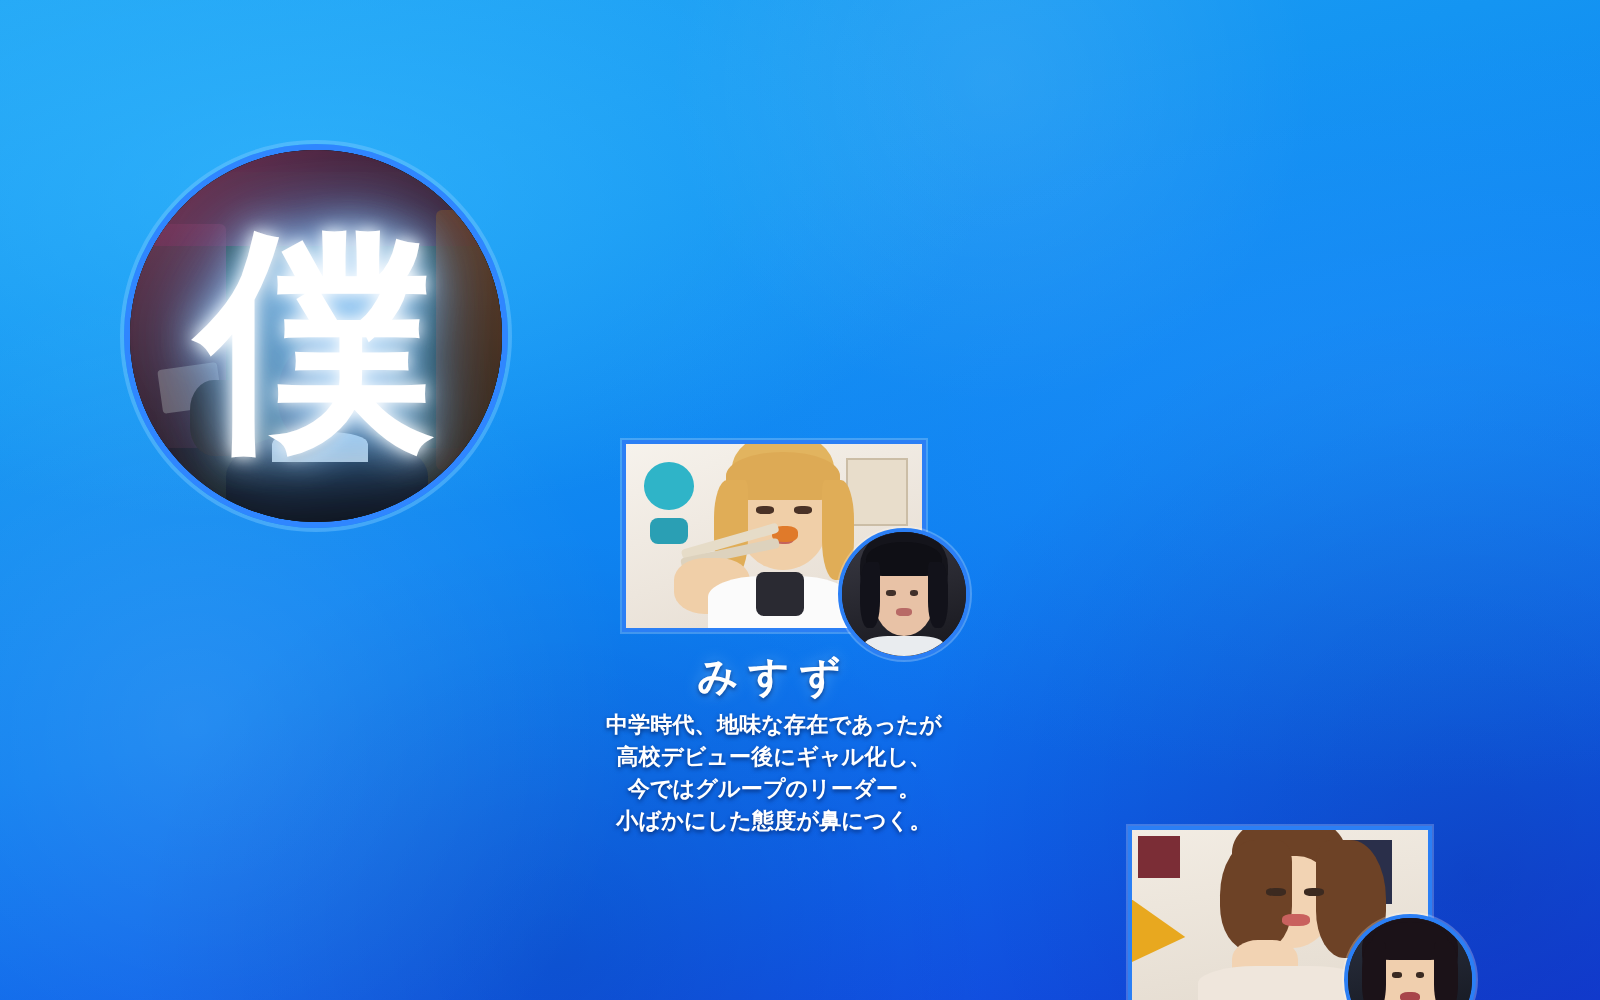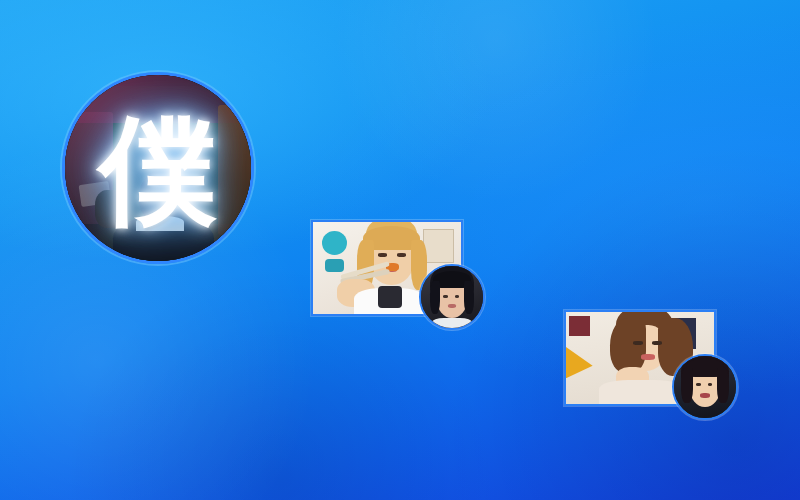--- a/index.html
+++ b/index.html
@@ -142,20 +142,25 @@
         <b style="left:26%;top:26%;width:48%;height:58%;background:#e8c2a6;border-radius:44% 44% 50% 50%;"></b>
         <b style="left:20%;top:8%;width:60%;height:28%;background:#0f0f15;border-radius:50% 50% 22% 22%;"></b>
         <b style="left:14%;top:24%;width:16%;height:54%;background:#12121a;border-radius:40% 10% 40% 40%;"></b>
         <b style="left:70%;top:24%;width:16%;height:54%;background:#12121a;border-radius:10% 40% 40% 40%;"></b>
         <b style="left:36%;top:46%;width:7%;height:5%;background:#40302a;border-radius:40%;"></b>
         <b style="left:55%;top:46%;width:7%;height:5%;background:#40302a;border-radius:40%;"></b>
         <b style="left:44%;top:62%;width:12%;height:6%;background:#b86a66;border-radius:40%;"></b>
         <b style="left:18%;top:84%;width:64%;height:24%;background:#e9ecef;border-radius:30% 30% 0 0;"></b>
       </div>
     </div>
+    <div class="cname">みすず</div>
+    <div class="cdesc">中学時代、地味な存在であったが
+高校デビュー後にギャル化し、
+今ではグループのリーダー。
+小ばかにした態度が鼻につく。</div>
   </div>
 
   <div class="char" id="char-nia">
     <div class="frame">
       <div class="ph" style="background:#efe9e1;">
         <b style="left:0;top:0;width:100%;height:100%;background:linear-gradient(170deg,#f2ece3 0%,#e3dace 100%);"></b>
         <b style="left:2%;top:4%;width:14%;height:22%;background:#7b2d36;"></b>
         <b style="left:66%;top:6%;width:22%;height:34%;background:#2a2f4a;"></b>
         <b style="left:0%;top:38%;width:18%;height:34%;background:#e8a81f;clip-path:polygon(0 0,100% 60%,0 100%);"></b>
         <b style="left:34%;top:-8%;width:38%;height:42%;background:#6d4226;border-radius:50% 50% 30% 30%;"></b>

